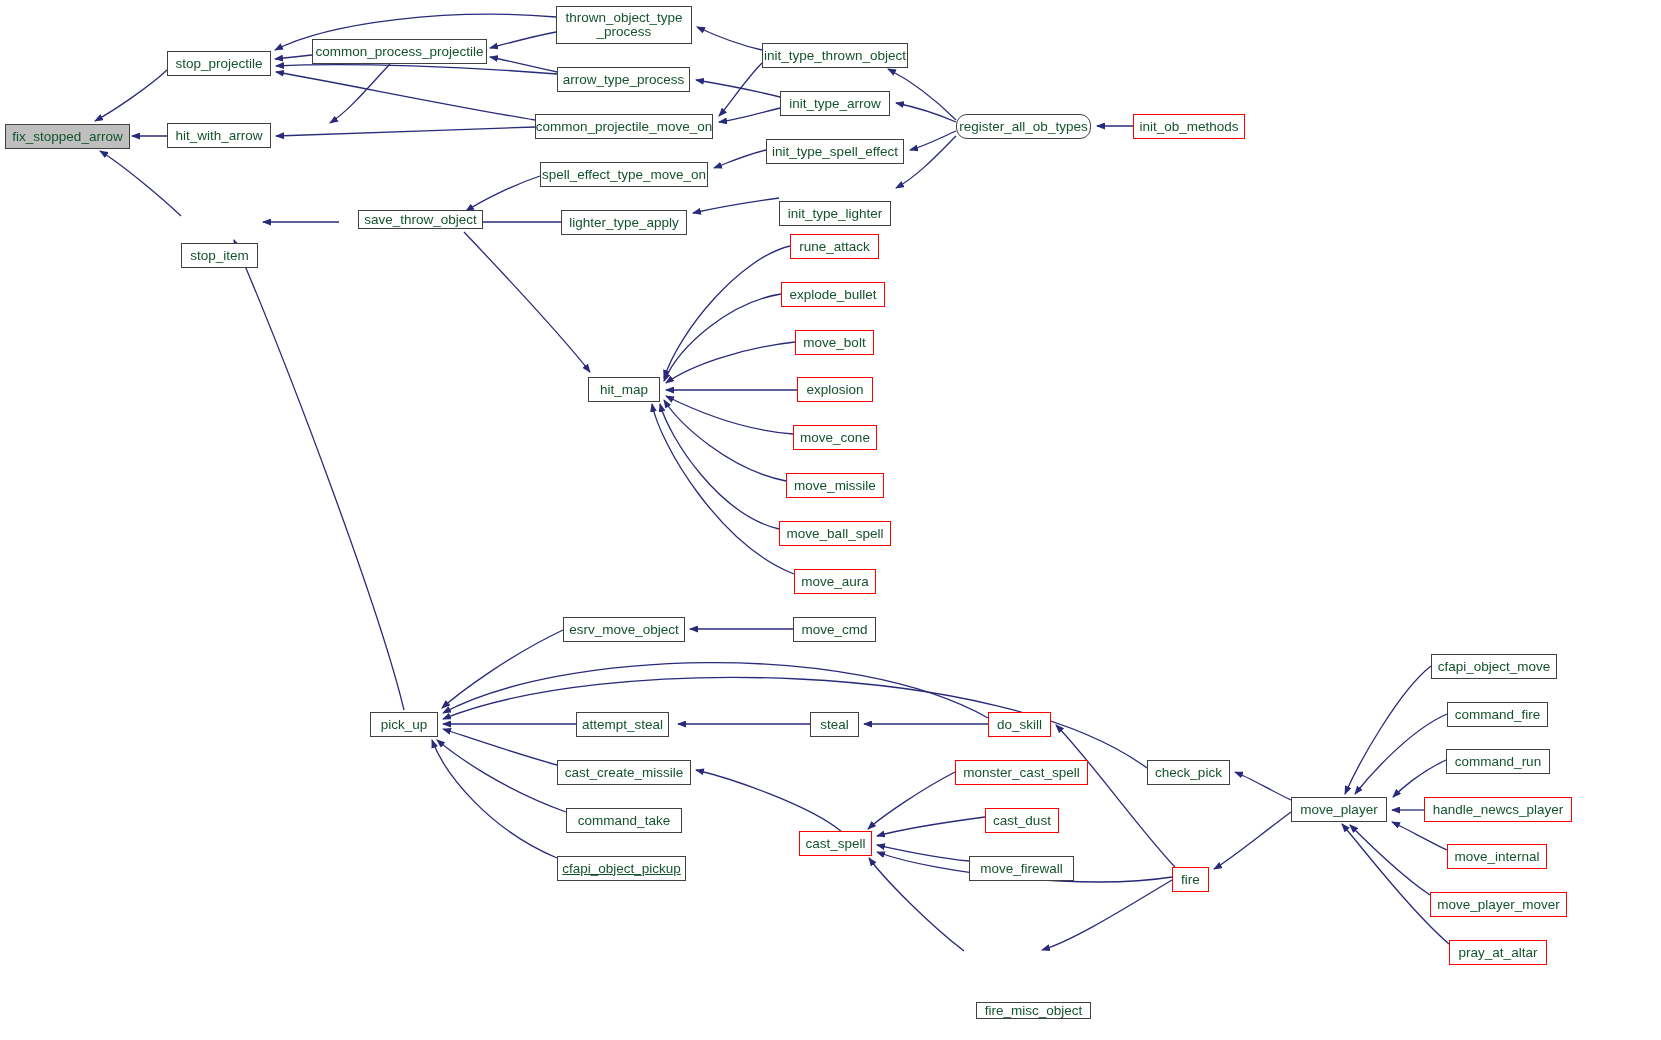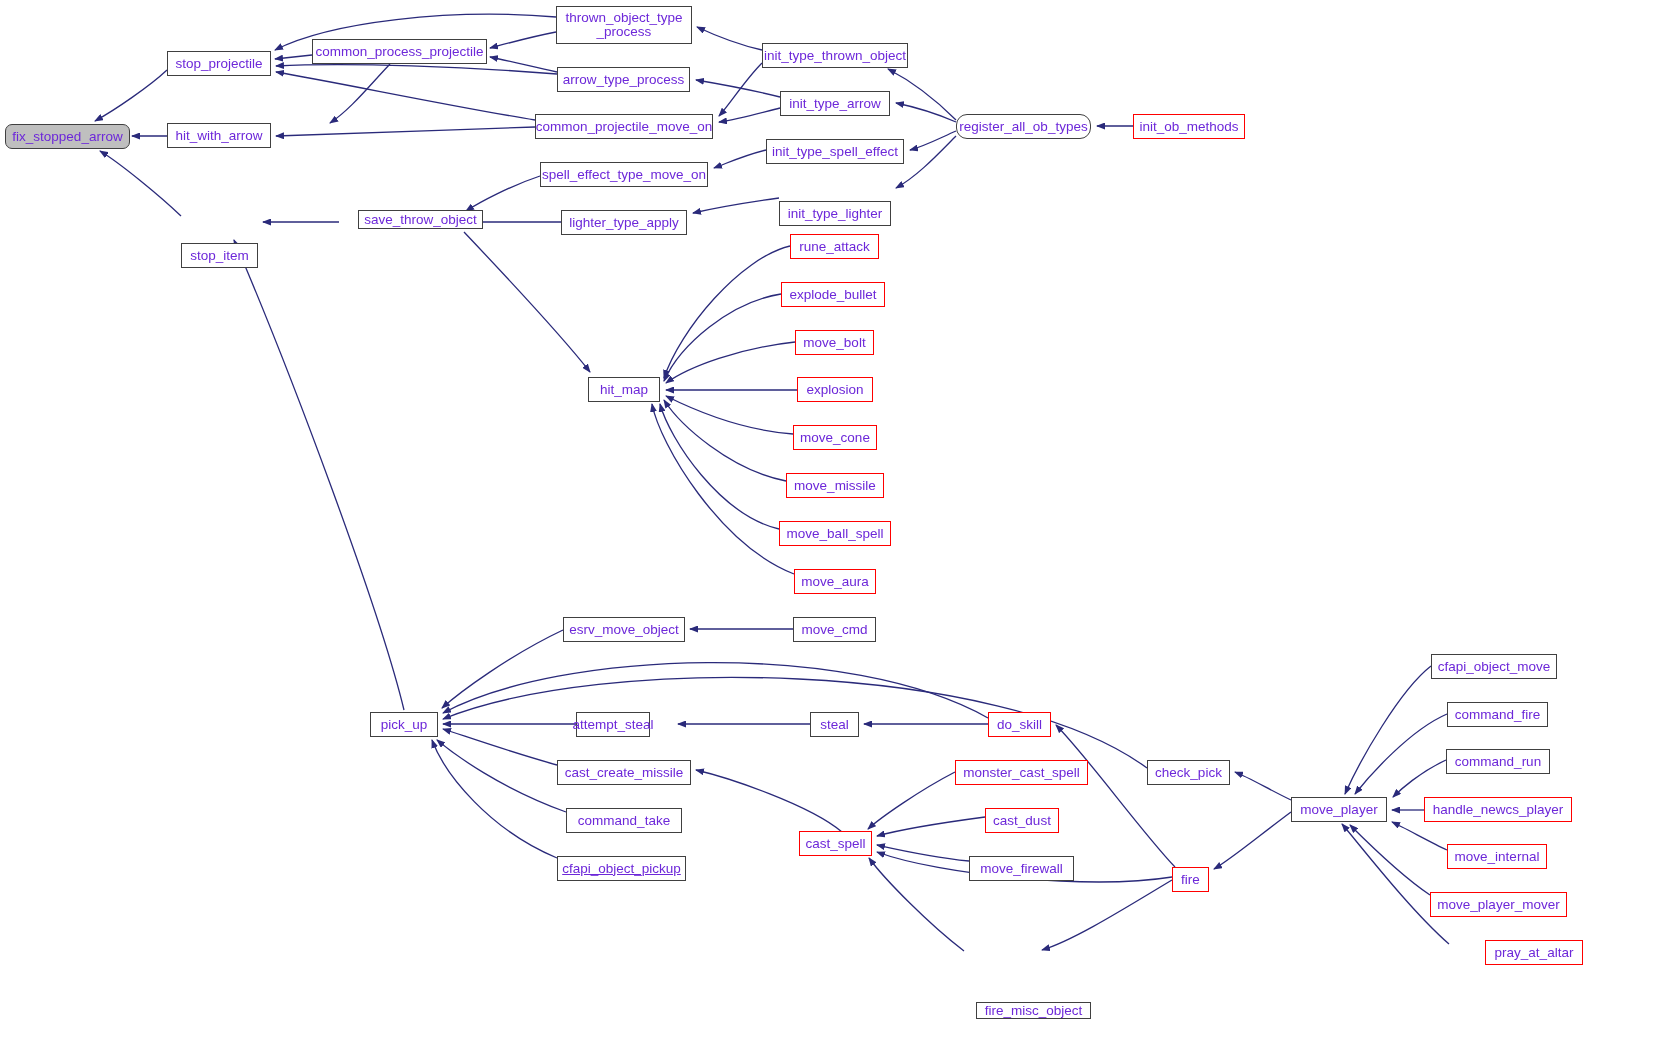--- a/index.html
+++ b/index.html
@@ -7,21 +7,21 @@
   #graph-root{position:relative;width:1661px;height:1040px;overflow:hidden;background:#fff;}
   svg#edges{position:absolute;left:0;top:0;width:1661px;height:1040px;}
   .node{
     position:absolute;
     box-sizing:border-box;
     display:flex;align-items:center;justify-content:center;
     text-align:center;
     font-family:"Liberation Sans", sans-serif;
     font-size:13.5px;
     line-height:14px;
-    color:#6d28d9;
+    color:#14532d;
     background:#ffffff;
     border:1px solid #404040;
     white-space:pre;
     letter-spacing:0px;
   }
   .node.red{border:1px solid #ff0000;}
   .node.current{background:#bfbfbf;border:1px solid #404040;}
 </style>
 </head>
 <body>
@@ -92,21 +92,21 @@
         <path d="M1431,666 C1400,690 1360,760 1345,794" fill="none" stroke="#2a2a7a" stroke-width="1.3" marker-end="url(#arrowhead)"></path>
         <path d="M1447,714 C1410,730 1370,775 1355,794" fill="none" stroke="#2a2a7a" stroke-width="1.3" marker-end="url(#arrowhead)"></path>
         <path d="M1446,760 C1420,772 1400,790 1393,797" fill="none" stroke="#2a2a7a" stroke-width="1.3" marker-end="url(#arrowhead)"></path>
         <path d="M1424,810 L1392,810" fill="none" stroke="#2a2a7a" stroke-width="1.3" marker-end="url(#arrowhead)"></path>
         <path d="M1447,850 C1430,842 1405,828 1392,822" fill="none" stroke="#2a2a7a" stroke-width="1.3" marker-end="url(#arrowhead)"></path>
         <path d="M1430,895 C1400,875 1365,840 1350,825" fill="none" stroke="#2a2a7a" stroke-width="1.3" marker-end="url(#arrowhead)"></path>
         <path d="M1449,944 C1410,910 1360,845 1342,824" fill="none" stroke="#2a2a7a" stroke-width="1.3" marker-end="url(#arrowhead)"></path>
       </g>
   </svg>
   <div id="node-layer">
-      <div class="node current" style="left: 5px; top: 124px; width: 125px; height: 25px; border-radius: 7px;">fix_stopped_arrow</div>
+      <div class="node current" style="left: 5px; top: 124px; width: 125px; height: 25px;">fix_stopped_arrow</div>
       <div class="node" style="left: 167px; top: 51px; width: 104px; height: 25px;">stop_projectile</div>
       <div class="node" style="left: 167px; top: 123px; width: 104px; height: 25px;">hit_with_arrow</div>
       <div class="node" style="left: 181px; top: 210px; width: 77px; height: 25px; margin-top: 33px;">stop_item</div>
       <div class="node" style="left: 312px; top: 39px; width: 175px; height: 25px;">common_process_projectile</div>
       <div class="node" style="left: 339px; top: 210px; width: 125px; height: 19px; margin-left: 19px;">save_throw_object</div>
       <div class="node" style="left: 556px; top: 6px; width: 136px; height: 38px;">thrown_object_type
 _process</div>
       <div class="node" style="left: 557px; top: 67px; width: 133px; height: 25px;">arrow_type_process</div>
       <div class="node" style="left: 535px; top: 114px; width: 178px; height: 25px;">common_projectile_move_on</div>
       <div class="node" style="left: 540px; top: 162px; width: 168px; height: 25px;">spell_effect_type_move_on</div>
@@ -122,35 +122,35 @@
       <div class="node red" style="left: 781px; top: 282px; width: 104px; height: 25px;">explode_bullet</div>
       <div class="node red" style="left: 795px; top: 330px; width: 79px; height: 25px;">move_bolt</div>
       <div class="node red" style="left: 797px; top: 377px; width: 76px; height: 25px;">explosion</div>
       <div class="node red" style="left: 793px; top: 425px; width: 84px; height: 25px;">move_cone</div>
       <div class="node red" style="left: 786px; top: 473px; width: 98px; height: 25px;">move_missile</div>
       <div class="node red" style="left: 779px; top: 521px; width: 112px; height: 25px;">move_ball_spell</div>
       <div class="node red" style="left: 794px; top: 569px; width: 82px; height: 25px;">move_aura</div>
       <div class="node" style="left: 563px; top: 617px; width: 122px; height: 25px;">esrv_move_object</div>
       <div class="node" style="left: 793px; top: 617px; width: 83px; height: 25px;">move_cmd</div>
       <div class="node" style="left: 370px; top: 712px; width: 68px; height: 25px;">pick_up</div>
-      <div class="node" style="left: 576px; top: 712px; width: 74px; height: 25px;">attempt_steal</div>
+      <div class="node" style="left: 576px; top: 712px; width: 93px; height: 25px;">attempt_steal</div>
       <div class="node" style="left: 810px; top: 712px; width: 49px; height: 25px;">steal</div>
       <div class="node red" style="left: 988px; top: 712px; width: 63px; height: 25px;">do_skill</div>
       <div class="node" style="left: 557px; top: 760px; width: 134px; height: 25px;">cast_create_missile</div>
       <div class="node red" style="left: 955px; top: 760px; width: 133px; height: 25px;">monster_cast_spell</div>
       <div class="node" style="left: 1147px; top: 760px; width: 83px; height: 25px;">check_pick</div>
       <div class="node" style="left: 566px; top: 808px; width: 116px; height: 25px;">command_take</div>
       <div class="node red" style="left: 985px; top: 808px; width: 74px; height: 25px;">cast_dust</div>
       <div class="node" style="left: 1291px; top: 797px; width: 96px; height: 25px;">move_player</div>
       <div class="node" style="left: 557px; top: 856px; width: 129px; height: 25px; text-decoration: underline;">cfapi_object_pickup</div>
       <div class="node red" style="left: 799px; top: 831px; width: 73px; height: 25px;">cast_spell</div>
       <div class="node" style="left: 969px; top: 856px; width: 105px; height: 25px;">move_firewall</div>
       <div class="node red" style="left: 1172px; top: 867px; width: 37px; height: 25px;">fire</div>
       <div class="node" style="left: 964px; top: 1002px; width: 115px; height: 17px; margin-left: 12px;">fire_misc_object</div>
       <div class="node" style="left: 1431px; top: 654px; width: 126px; height: 25px;">cfapi_object_move</div>
       <div class="node" style="left: 1447px; top: 702px; width: 101px; height: 25px;">command_fire</div>
       <div class="node" style="left: 1446px; top: 749px; width: 104px; height: 25px;">command_run</div>
       <div class="node red" style="left: 1424px; top: 797px; width: 148px; height: 25px;">handle_newcs_player</div>
       <div class="node red" style="left: 1447px; top: 844px; width: 100px; height: 25px;">move_internal</div>
       <div class="node red" style="left: 1430px; top: 892px; width: 137px; height: 25px;">move_player_mover</div>
-      <div class="node red" style="left: 1449px; top: 940px; width: 98px; height: 25px; margin-left: 36px;">pray_at_altar</div>
+      <div class="node red" style="left: 1449px; top: 940px; width: 98px; height: 25px;">pray_at_altar</div>
     </div>
 </div>
 
 </body></html>

